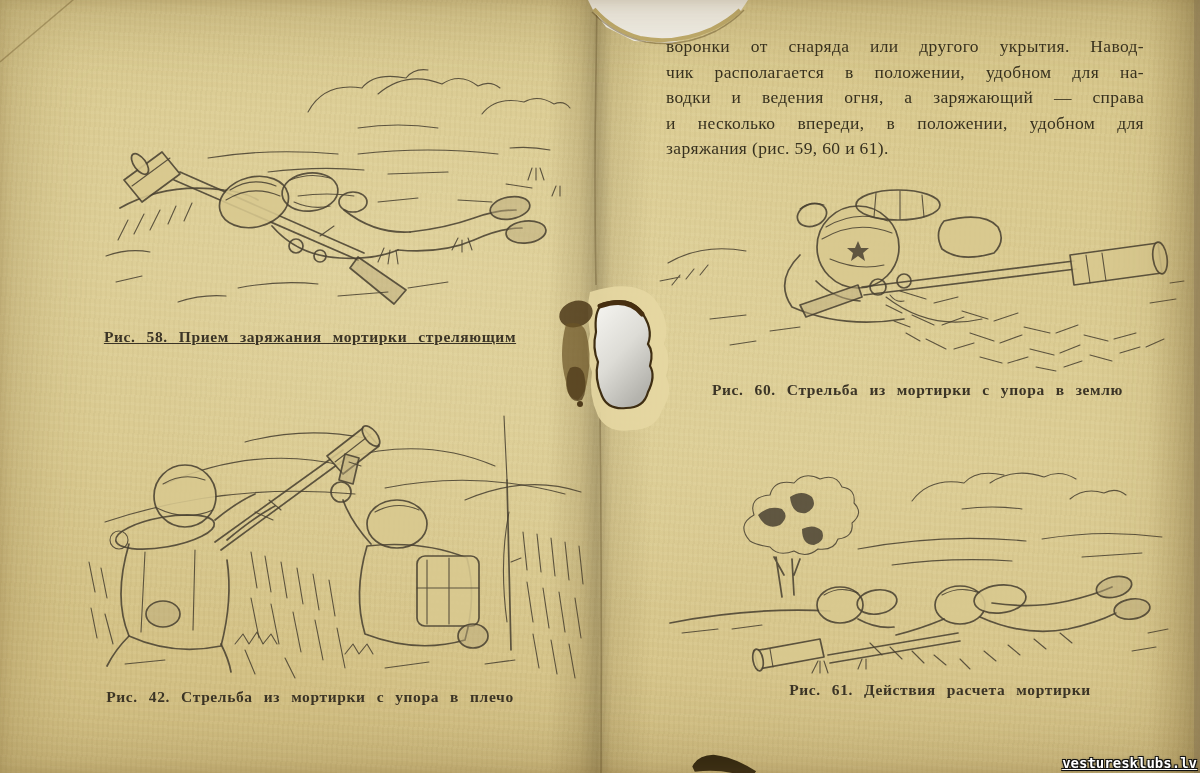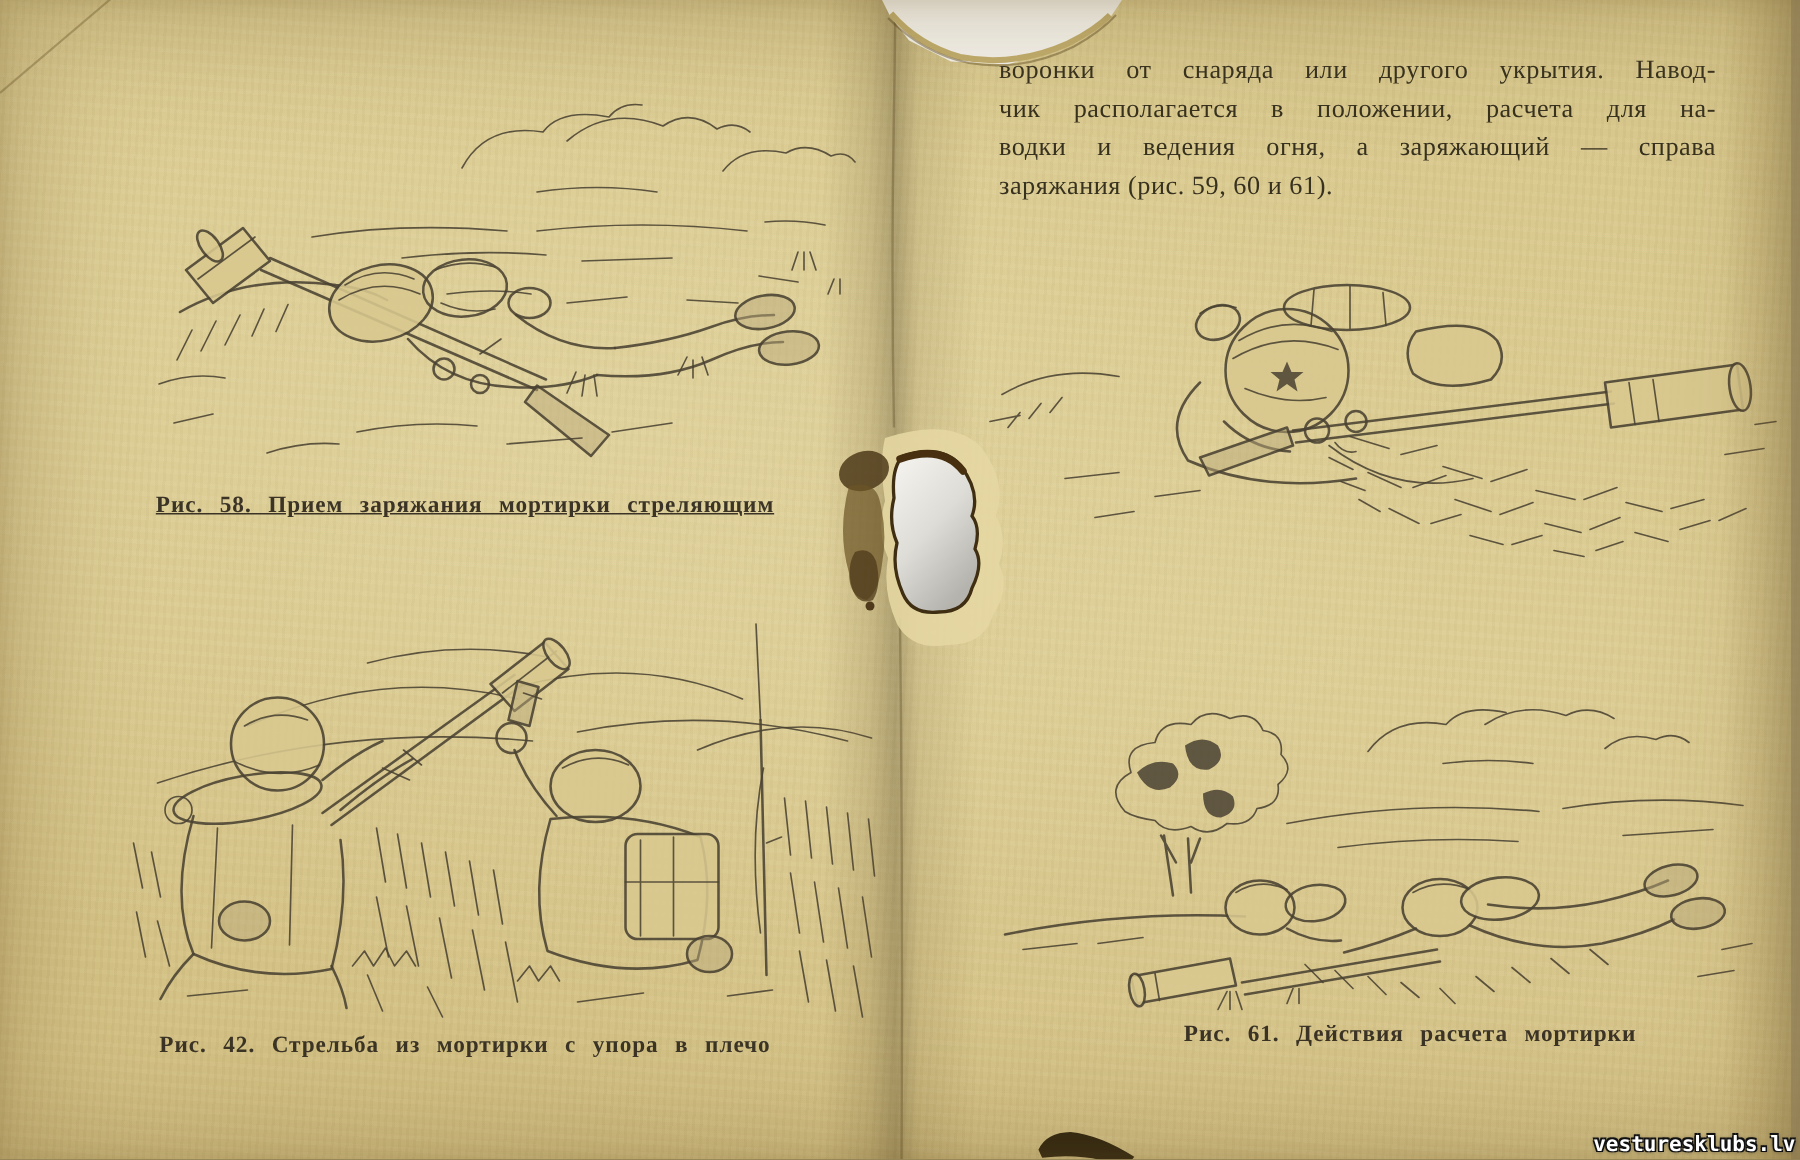--- a/index.html
+++ b/index.html
@@ -26,21 +26,21 @@
   .tline.last{text-align-last:left;}
   svg.fig{position:absolute;z-index:3;overflow:visible;}
   .ink{stroke:#4a4232;fill:none;stroke-width:1.7;stroke-linecap:round;stroke-linejoin:round;opacity:.88;}
   .t{stroke-width:1.1;}
   .fillp{fill:#d9c98f;}
   .fillp2{fill:#b9aa7a;fill-opacity:.55;}
   .fillink{fill:#4a4232;stroke:none;opacity:.85;}
   .overlay{position:absolute;inset:0;z-index:20;pointer-events:none;}
   .watermark{position:absolute;right:3px;bottom:2px;z-index:40;
     font-family:"DejaVu Sans Mono",monospace;font-weight:bold;font-size:14px;color:#ffffff;
-    text-shadow:-1px -1px 0 #111,1px -1px 0 #111,-1px 1px 0 #111,1px 1px 0 #111,0 0 3px #111;}
+    text-shadow:-1px -1px 0 #111,1px -1px 0 #111,-1px 1px 0 #111,1px 1px 0 #111,0 0 3px #111;text-decoration:underline;}
 </style>
 </head>
 <body>
 
 <div class="scan">
 
   <svg class="fig" style="left:58px;top:50px;" width="520" height="265" viewBox="0 0 520 265">
 
     <path class="ink t" d="M250,62 q16,-30 54,-24 q12,-16 44,-10 q8,-10 22,-8"></path>
     <path class="ink t" d="M320,44 q28,-24 64,-10 q18,-12 36,2 q12,-6 22,2"></path>
@@ -122,22 +122,23 @@
     <path class="ink t" d="M44,170 l6,30 M56,176 l6,30 M46,216 l6,30 M60,222 l8,30"></path>
     <path class="ink t" d="M206,160 l6,36 M220,164 l6,36 M236,170 l6,36 M252,176 l6,36 M268,182 l6,36 M284,188 l6,36 M206,206 l8,40 M226,212 l8,40 M248,220 l8,40 M270,228 l8,40 M292,236 l8,40 M200,258 l10,24 M240,266 l10,20"></path>
     <path class="ink t" d="M478,140 l4,38 M492,142 l4,38 M506,146 l4,38 M520,150 l4,38 M534,154 l4,38 M482,190 l6,40 M498,196 l6,40 M514,200 l6,40 M530,206 l6,40 M488,242 l6,34 M506,248 l6,34 M524,252 l6,34"></path>
     <path class="ink t" d="M190,252 l8,-10 6,10 8,-12 6,12 8,-10 6,10 M300,262 l8,-10 6,10 8,-10 6,10"></path>
     <path class="ink t" d="M80,272 l40,-4 M340,276 l44,-6 M440,272 l30,-4"></path>
   </svg>
   <div class="caption" style="left:70px;top:688px;width:480px;">Рис. 42. Стрельба из мортирки с упора в плечо</div>
 
   <div class="bodytext">
     <div class="tline">воронки от снаряда или другого укрытия. Навод-</div>
-    <div class="tline">чик располагается в положении, расчета для на-</div>
+    <div class="tline">чик располагается в положении, удобном для на-</div>
     <div class="tline">водки и ведения огня, а заряжающий — справа</div>
+    <div class="tline">и несколько впереди, в положении, удобном для</div>
     <div class="tline last">заряжания (рис. 59, 60 и 61).</div>
   </div>
 
   <svg class="fig" style="left:650px;top:163px;" width="540" height="210" viewBox="0 0 540 210">
     <path class="ink t" d="M18,100 q34,-20 78,-12 M30,112 l-8,10 M44,106 l-8,10 M58,102 l-8,10 M10,118 l20,-4"></path>
 
     <circle class="ink fillp" cx="208" cy="84" r="41"></circle>
     <path class="ink t" d="M176,64 q30,-18 62,-6 M172,76 q34,-20 70,-6 M180,96 q28,12 54,6"></path>
     <path class="fillink" d="M208,78 l3,7 8,0 -6,5 2,8 -7,-5 -7,5 2,-8 -6,-5 8,0 Z"></path>
     <ellipse class="ink" cx="162" cy="52" rx="15" ry="11" transform="rotate(-20 162 52)"></ellipse>
@@ -157,20 +158,21 @@
     <path class="ink fillp" d="M420,92 L508,80 L512,110 L424,122 Z"></path>
     <path class="ink t" d="M436,92 l4,28 M452,90 l4,28"></path>
     <ellipse class="ink fillp" cx="510" cy="95" rx="7" ry="16" transform="rotate(-8 510 95)"></ellipse>
 
     <path class="ink t" d="M250,128 l26,8 M284,140 l24,-6 M312,148 l26,8 M344,158 l24,-8 M374,164 l26,6 M406,170 l22,-8 M434,172 l24,6 M464,176 l22,-6"></path>
     <path class="ink t" d="M262,152 l22,10 M292,162 l22,-8 M320,170 l24,8 M350,180 l22,-8 M380,186 l24,6 M410,190 l20,-8 M440,192 l22,6 M470,190 l20,-6 M496,184 l18,-8"></path>
     <path class="ink t" d="M276,176 l20,10 M304,186 l20,-6 M330,194 l22,6 M358,200 l20,-6 M386,204 l20,4 M414,204 l18,-6"></path>
     <path class="ink t" d="M236,142 l16,8 M244,158 l16,6 M256,170 l14,8"></path>
     <path class="ink t" d="M60,156 l36,-4 M120,168 l30,-4 M80,182 l26,-4 M500,140 l26,-4 M520,120 l14,-2"></path>
   </svg>
+  <div class="caption" style="left:680px;top:381px;width:475px;">Рис. 60. Стрельба из мортирки с упора в землю</div>
 
   <svg class="fig" style="left:662px;top:437px;" width="530" height="240" viewBox="0 0 530 240">
 
     <path class="ink t" d="M88,104 q-14,-16 4,-26 q-6,-18 16,-20 q4,-16 24,-12 q10,-12 26,-4 q16,-6 22,8 q14,2 12,16 q10,10 -2,20 q2,14 -14,16 q-4,12 -20,10 q-12,10 -24,2 q-16,6 -24,-4 q-14,-2 -20,-6"></path>
     <path class="fillink" d="M96,78 q10,-10 24,-6 q8,8 -2,16 q-14,6 -22,-10 Z M128,60 q12,-8 22,0 q6,10 -6,16 q-14,2 -16,-16 Z M140,92 q12,-6 20,2 q4,10 -8,14 q-12,0 -12,-16 Z"></path>
     <path class="ink" d="M120,160 l-6,-40 M132,158 l-2,-36 M112,120 l10,18 M138,122 l-6,16"></path>
 
     <path class="ink t" d="M250,64 q18,-24 52,-18 q12,-14 40,-8 M328,46 q24,-16 54,-6 q16,-8 32,2 M408,62 q14,-12 34,-6 q12,-6 22,2 M300,72 q30,-4 60,0"></path>
     <path class="ink t" d="M196,112 q84,-16 168,-8 M380,102 q60,-10 120,-2 M230,128 q60,-8 120,-4 M420,120 l60,-4"></path>
     <path class="ink" d="M8,186 q80,-16 160,-12"></path>

